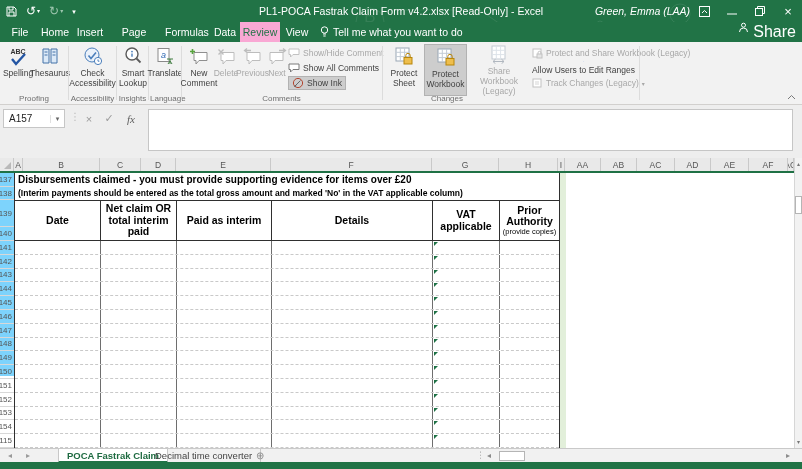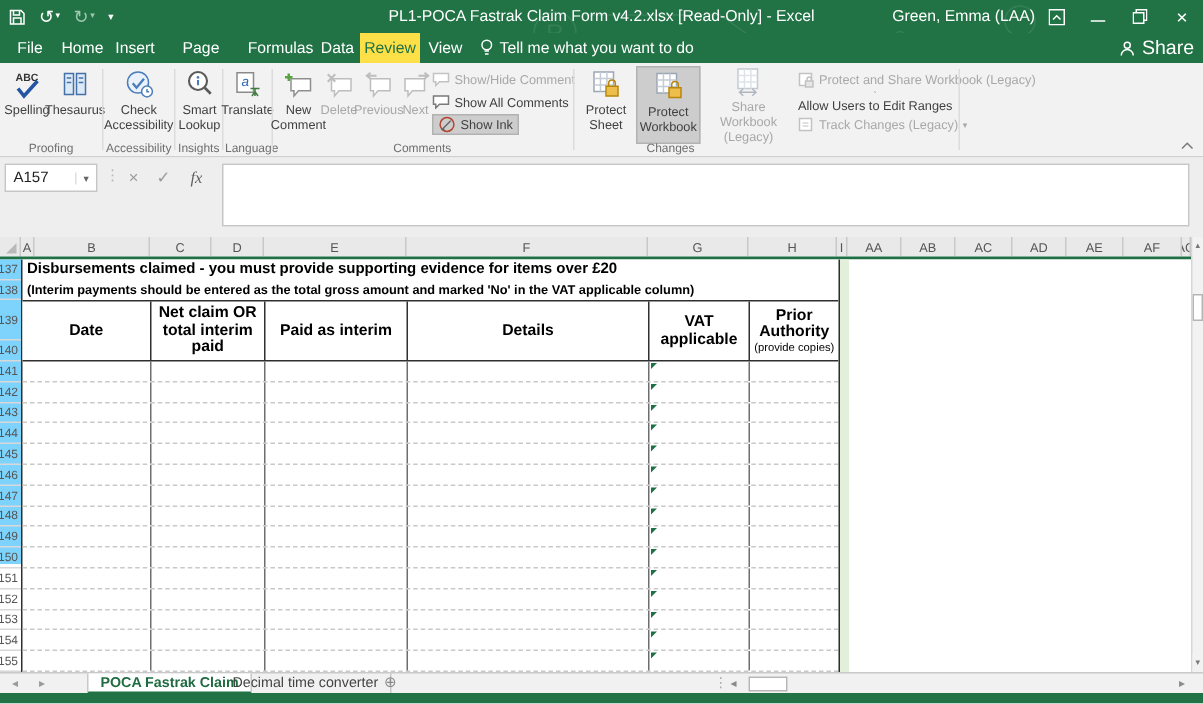--- a/index.html
+++ b/index.html
@@ -7,30 +7,30 @@
   .app { position:relative; width:802px; height:469px; overflow:hidden; background:#fff; font-family:"Liberation Sans", sans-serif; }
 
   
   .titlebar { position:absolute; left:0; top:0; width:802px; height:22px; background:#217346; color:#fff; }
   .decor { position:absolute; left:300px; top:0; width:502px; height:42px; pointer-events:none; }
   .qat { position:absolute; left:6px; top:0; height:22px; display:flex; align-items:center; gap:9px; }
   .qat .qbtn { color:#fff; font-size:12px; line-height:1; display:flex; align-items:center; cursor:default; }
   .qat .qbtn.dim { color:#9fc7b0; }
   .qat .mini-caret { font-size:6px; margin-left:1px; }
   .win-title { position:absolute; left:0; top:0; width:802px; height:22px; text-align:center; font-size:10.5px; line-height:22px; color:#fff; }
-  .tb-user { position:absolute; right:112px; top:0; height:22px; font-size:10.5px; line-height:22px; color:#fff; }
+  .tb-user { position:absolute; right:112px; top:0; height:22px; font-size:10.5px; line-height:22px; color:#fff;font-style:italic; }
   .win-ctrls { position:absolute; right:0; top:0; height:22px; display:flex; }
   .wbtn { width:28px; height:22px; display:flex; align-items:center; justify-content:center; color:#fff; font-size:12px; }
 
   
   .tabrow { position:absolute; left:0; top:22px; width:802px; height:20px; background:#217346; }
   .rtab { position:absolute; top:0; height:20px; line-height:20px; font-size:10.5px; color:#fff; text-align:center; }
-  .rtab.active { background:#fde047; color:#217346; }
+  .rtab.active { background:#f9a8d4; color:#217346; }
   .tellme { position:absolute; top:0; height:20px; line-height:20px; font-size:10.5px; color:#fff; display:flex; align-items:center; gap:4px; }
-  .share-btn { position:absolute; right:6px; top:0; height:20px; line-height:20px; color:#fff; font-size:13px; display:flex; align-items:center; gap:4px; }
+  .share-btn { position:absolute; right:6px; top:0; height:20px; line-height:20px; color:#fff; font-size:16px; display:flex; align-items:flex-start; gap:4px; }
 
   
   .ribbon { position:absolute; left:0; top:42px; width:802px; height:63px; background:#f2f2f2; border-bottom:1px solid #d2d0ce; }
   .rgroup { position:absolute; top:0; height:62px; }
   .grouplabel { position:absolute; bottom:1px; left:0; width:100%; text-align:center; font-size:8px; color:#6f6f6f; }
   .gdiv { position:absolute; top:4px; height:54px; width:1px; background:#dcdcdc; }
   .bigbtn { position:absolute; top:2px; height:50px; display:flex; flex-direction:column; align-items:center; color:#3f3f3f; }
   .bigbtn .bicon { height:22px; display:flex; align-items:flex-end; justify-content:center; }
   .bigbtn .blabel { font-size:8.5px; line-height:1.18; text-align:center; margin-top:2px; white-space:pre-line; }
   .bigbtn.dim { color:#a8a8a8; }
@@ -416,21 +416,21 @@
       <div class="rowhead" style="height: 13.8px;">145</div>
       <div class="rowhead" style="height: 13.8px;">146</div>
       <div class="rowhead" style="height: 13.8px;">147</div>
       <div class="rowhead" style="height: 13.8px;">148</div>
       <div class="rowhead" style="height: 13.8px;">149</div>
       <div class="rowhead" style="height: 13.8px;">150</div>
       <div class="rowhead" style="height: 13.8px;">151</div>
       <div class="rowhead" style="height: 13.8px;">152</div>
       <div class="rowhead" style="height: 13.8px;">153</div>
       <div class="rowhead" style="height: 13.8px;">154</div>
-      <div class="rowhead" style="height: 13.8px;">155</div>
+      <div class="rowhead" style="height: 13.8px;">115</div>
     </div>
 
   <div class="cells">
     <div class="titlecell">Disbursements claimed - you must provide supporting evidence for items over £20</div>
     <div class="subtitlecell">(Interim payments should be entered as the total gross amount and marked 'No' in the VAT applicable column)</div>
     <div class="headerrow">
       <div class="hcell">
           <span>Date</span>
         </div>
       <div class="hcell">

